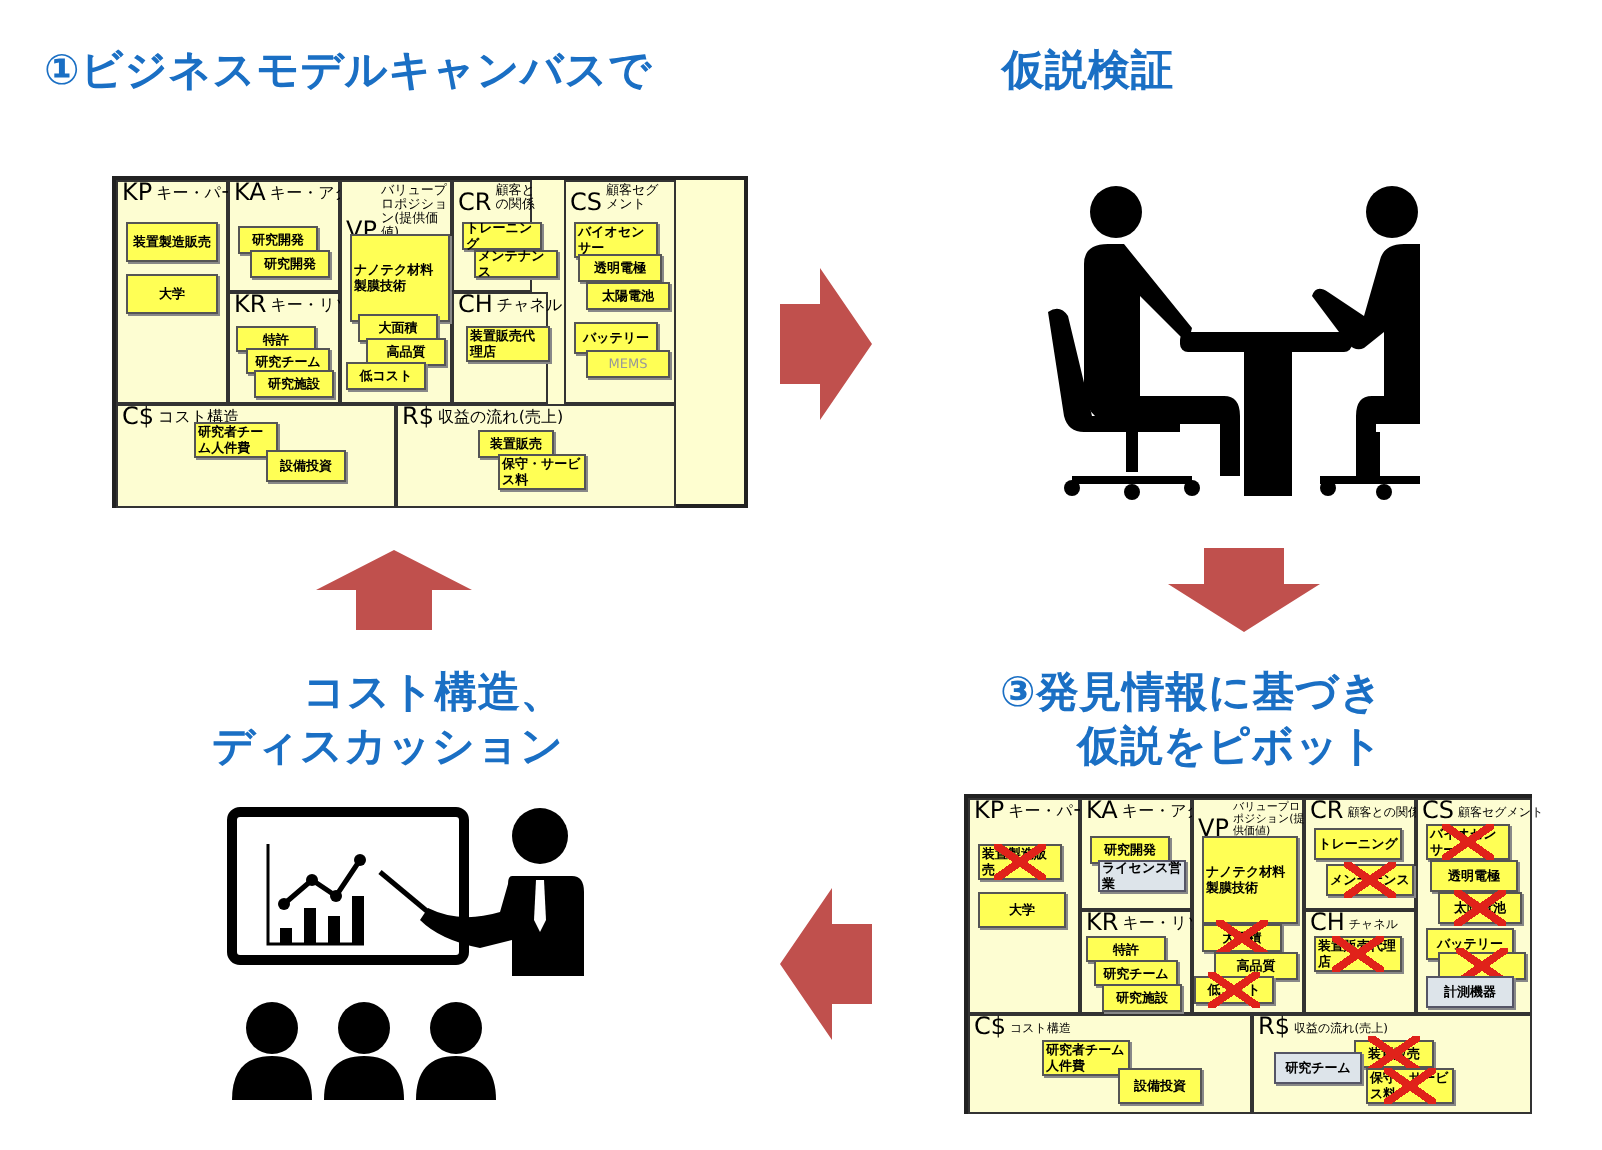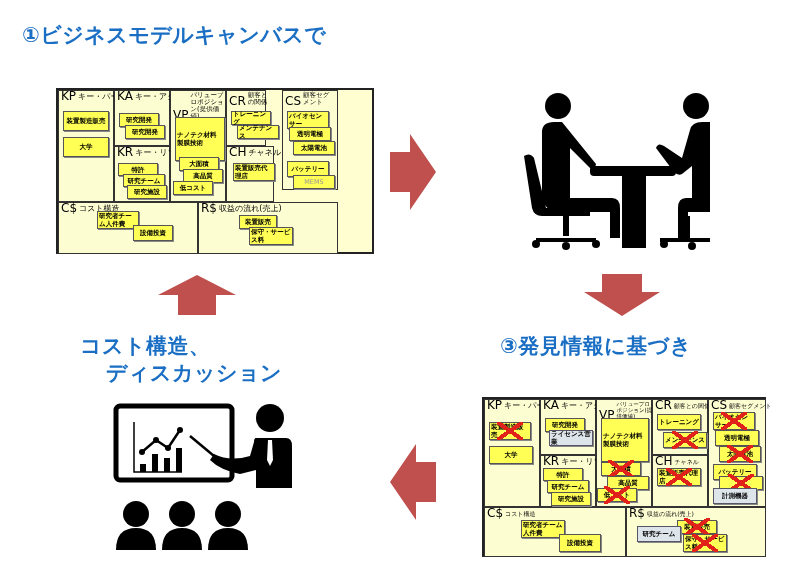--- a/index.html
+++ b/index.html
@@ -1,17 +1,17 @@
 <!DOCTYPE html>
 <html><head>
 <meta charset="utf-8">
 <style>
   html,body{margin:0;padding:0;background:#fff;}
   body{width:801px;height:575px;position:relative;overflow:hidden;font-family:"DejaVu Sans",sans-serif;}
-  .title{position:absolute;color:#1a6fc4;font-weight:bold;font-size:21px;line-height:27px;white-space:nowrap;letter-spacing:0.5px;}
+  .title{position:absolute;color:#1a6fc4;font-weight:bold;font-size:21px;line-height:27px;white-space:nowrap;letter-spacing:0.5px;text-align:right;}
   .title .l2{display:block;padding-left:26px;}
   .arrow{position:absolute;}
   
   .bmc{position:absolute;background:#fefed0;border:2px solid #222;box-sizing:border-box;}
   .cell{position:absolute;border:1px solid #333;box-sizing:border-box;background:#fdfdd2;}
   .hd{position:absolute;left:2px;top:1px;font-size:8px;line-height:8px;white-space:nowrap;color:#000;}
   .hd b{font-weight:normal;font-size:12px;margin-right:2px;vertical-align:-1px;}
   .note{position:absolute;background:#ffff55;border:1px solid #555;box-shadow:1px 1px 0 #888;font-size:6.5px;line-height:8px;display:flex;align-items:center;justify-content:center;box-sizing:border-box;color:#000;font-weight:bold;padding:1px;}
   .note.gray{background:#dde4ea;border-color:#556;}
   .note.faint{color:#999;font-weight:normal;}
@@ -20,23 +20,25 @@
                linear-gradient(to bottom right,transparent calc(50% - 2px),#e0221a calc(50% - 2px),#e0221a calc(50% + 2px),transparent calc(50% + 2px));}
   .pict{position:absolute;}
 </style>
 </head>
 <body>
 
 <div class="title" style="left:22px;top:22px;">
   <span>①ビジネスモデルキャンバスで</span>
 </div>
 <div class="title" style="left:475px;top:22px;">
+  <span class="l2">仮説検証</span>
 </div>
 <div class="title" style="left:500px;top:333px;">
   <span>③発見情報に基づき</span>
+  <span class="l2">仮説をピボット</span>
 </div>
 <div class="title" style="left:80px;top:333px;">
   <span>コスト構造、</span>
   <span class="l2">ディスカッション</span>
 </div>
 
 <svg class="arrow" style="left:388px;top:132px" width="50" height="80">
   <polygon points="2,20 22,20 22,2 48,40 22,78 22,60 2,60" fill="#c0504d"></polygon>
 </svg>
 <svg class="arrow" style="left:582px;top:272px" width="80" height="46">
@@ -82,21 +84,21 @@
     <div class="hd"><b>CR</b><span style="display:inline-block;width:22px;white-space:normal;font-size:6.5px;line-height:7px;">顧客との関係</span></div>
     <div class="note" style="left:4px;top:20px;width:40px;height:14px;">トレーニング</div>
     <div class="note" style="left:10px;top:34px;width:42px;height:14px;">メンテナンス</div>
   </div>
 
   <div class="cell" style="left:168px;top:56px;width:48px;height:56px;">
     <div class="hd"><b>CH</b><span>チャネル</span></div>
     <div class="note" style="left:6px;top:16px;width:42px;height:18px;">装置販売代理店</div>
   </div>
 
-  <div class="cell" style="left:224px;top:0;width:56px;height:100px;">
+  <div class="cell" style="left:224px;top:0;width:56px;height:112px;">
     <div class="hd"><b>CS</b><span style="display:inline-block;width:28px;white-space:normal;font-size:6.5px;line-height:7px;">顧客セグメント</span></div>
     <div class="note" style="left:4px;top:20px;width:42px;height:18px;">バイオセンサー</div>
     <div class="note" style="left:6px;top:36px;width:42px;height:14px;">透明電極</div>
     <div class="note" style="left:10px;top:50px;width:42px;height:14px;">太陽電池</div>
     <div class="note" style="left:4px;top:70px;width:42px;height:16px;">バッテリー</div>
     <div class="note faint" style="left:10px;top:84px;width:42px;height:14px;">MEMS</div>
   </div>
 
   <div class="cell" style="left:0;top:112px;width:140px;height:52px;">
     <div class="hd"><b>C$</b><span>コスト構造</span></div>

